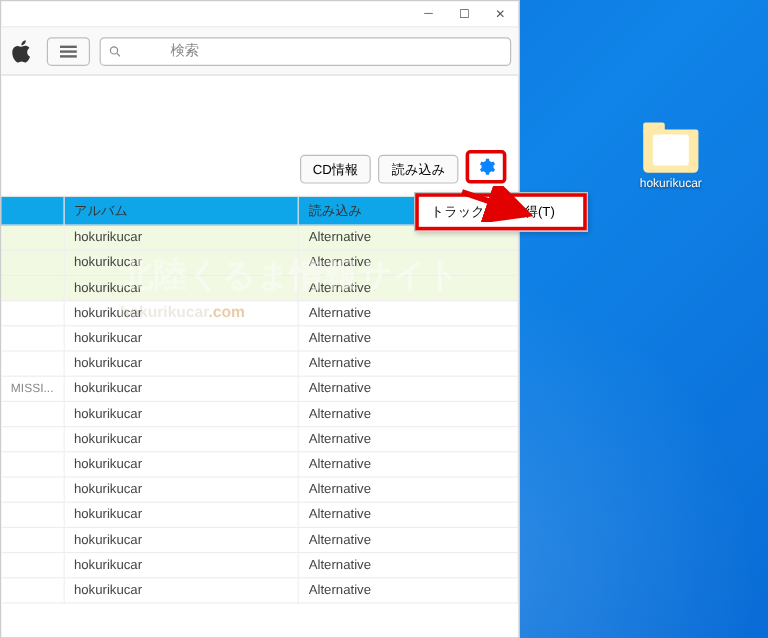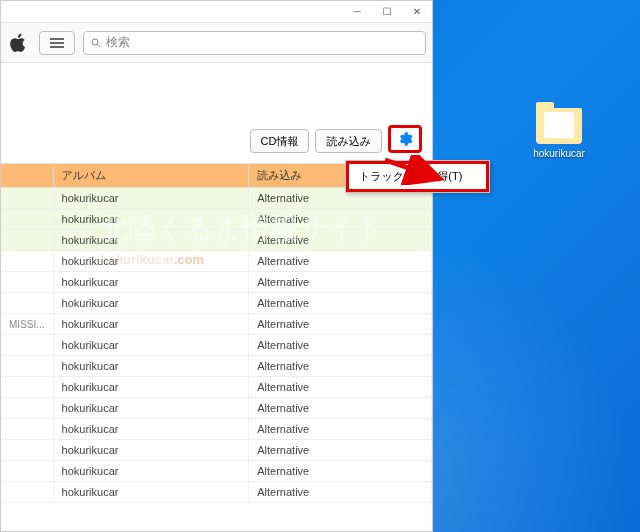--- a/index.html
+++ b/index.html
@@ -12,33 +12,33 @@
 .folder-sheet { position: absolute; top: 4px; left: 8px; width: 30px; height: 26px; background: #fff; border-radius: 2px; }
 .desktop-icon-label { color: #fff; font-size: 10px; text-shadow: 0 1px 2px rgba(0,0,0,0.6); }
 .window { position: absolute; left: 0; top: 0; width: 433px; height: 532px; background: #fff; border: 1px solid #ccc; display: flex; flex-direction: column; }
 .title-bar { height: 22px; display: flex; justify-content: flex-end; border-bottom: 1px solid #e5e5e5; }
 .win-btn { width: 30px; height: 100%; display: flex; align-items: center; justify-content: center; color: #555; font-size: 10px; }
 .toolbar { height: 40px; border-bottom: 1px solid #dcdcdc; display: flex; align-items: center; padding: 0 6px; background: #f9f9f9; }
 .apple-logo { width: 22px; height: 22px; margin-right: 10px; }
 .list-btn { width: 36px; height: 24px; border: 1px solid #bdbdbd; border-radius: 4px; background: #fafafa; display: flex; align-items: center; justify-content: center; margin-right: 8px; }
 .list-lines { width: 14px; height: 10px; display: flex; flex-direction: column; justify-content: space-between; }
 .list-lines span { height: 2px; background: #666; }
-.search-box { flex: 1; height: 24px; border: 1px solid #bdbdbd; border-radius: 4px; display: flex; align-items: center; padding: 0 6px; color: #888; font-size: 12px; background: #fff; }
+.search-box { flex: 1; height: 24px; border: 1px solid #bdbdbd; border-radius: 4px; display: flex; align-items: center; padding: 0 6px; color: #888; font-size: 12px; background: #fff; gap: 36px; }
 .mag { width: 12px; height: 12px; margin-right: 4px; }
 .sub-toolbar { height: 100px; display: flex; align-items: flex-end; justify-content: flex-end; padding: 0 10px 10px; gap: 6px; position: relative; }
 .pill { height: 24px; padding: 0 10px; border: 1px solid #bdbdbd; border-radius: 4px; background: #fafafa; font-size: 11px; display: flex; align-items: center; }
 .gear-btn { width: 34px; height: 28px; border: 3px solid #e20000; border-radius: 4px; background: #fff; display: flex; align-items: center; justify-content: center; position: relative; z-index: 5; }
 .gear { width: 16px; height: 16px; color: #0a84ff; }
 .menu { position: absolute; top: 160px; left: 345px; width: 145px; background: #fff; border: 1px solid #c4c4c4; box-shadow: 2px 2px 4px rgba(0,0,0,0.2); z-index: 4; }
 .menu-item { padding: 5px 10px; font-size: 11px; white-space: nowrap; }
 .menu-item.hover { border: 3px solid #e20000; background: #fff; }
 .arrow { position: absolute; top: 155px; left: 380px; z-index: 6; pointer-events: none; }
 .table-wrap { flex: 1; overflow: hidden; }
 table { width: 100%; border-collapse: collapse; font-size: 11px; }
-th { text-align: left; padding: 4px 8px; border-top: 1px solid #e0e0e0; border-bottom: 1px solid #e0e0e0; border-right: 1px solid #e0e0e0; color: #333; font-weight: normal; background: #fdba74; }
+th { text-align: left; padding: 4px 8px; border-top: 1px solid #e0e0e0; border-bottom: 1px solid #e0e0e0; border-right: 1px solid #e0e0e0; color: #333; font-weight: normal; background: #0ea5e9; }
 td { padding: 4px 8px; border-bottom: 1px solid #eee; border-right: 1px solid #f0f0f0; color: #444; }
 td.num { width: 40px; color: #888; font-size: 10px; margin-top: 44px; }
 #row0,#row1,#row2 td { background: rgba(200,230,140,0.25); }
 .watermark { position: absolute; top: 210px; left: 100px; pointer-events: none; z-index: 3; opacity: 0.45; }
 .wm1 { font-size: 28px; font-weight: 700; color: #ffffff; }
 .wm2 { font-size: 13px; font-weight: 700; color: #d8d0c0; margin-top: 4px; }
 .wm2 .dot { color: #d09040; }
 </style>
 </head>
 <body>

